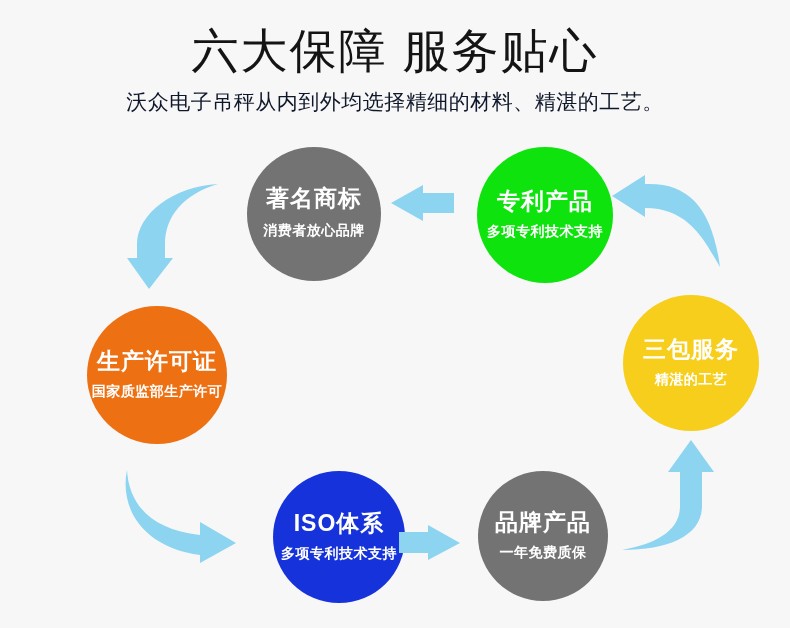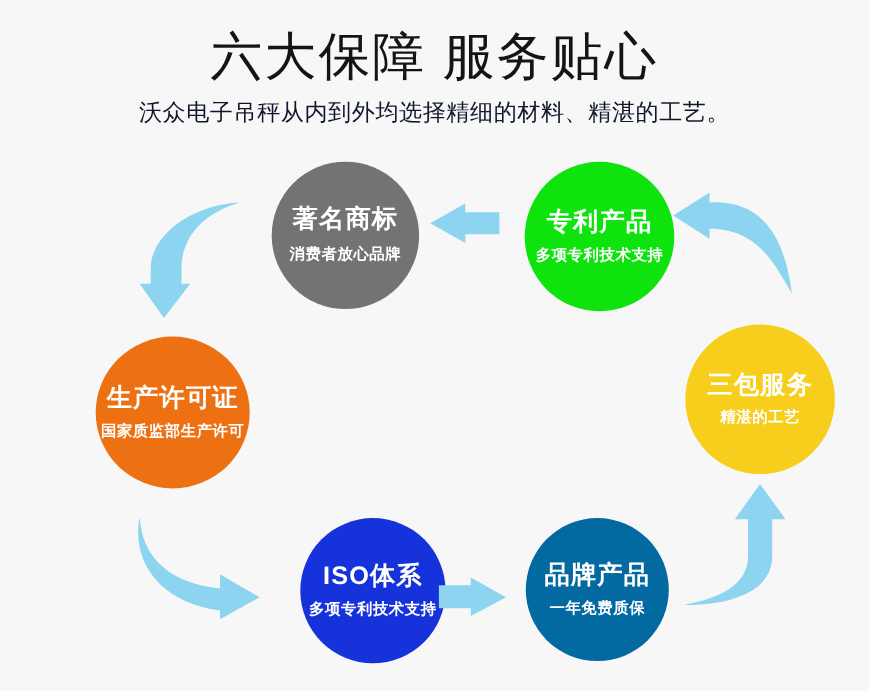--- a/index.html
+++ b/index.html
@@ -98,21 +98,21 @@
   <div class="circle c4" style="background: rgb(246, 206, 27);">
     <div class="circle-title">三包服务</div>
     <div class="circle-sub">精湛的工艺</div>
   </div>
 
   <div class="circle c5" style="background: rgb(22, 50, 218); margin-left: 28px;">
     <div class="circle-title">ISO体系</div>
     <div class="circle-sub">多项专利技术支持</div>
   </div>
 
-  <div class="circle c6" style="background: #0369a1;">
+  <div class="circle c6" style="background: #737373;">
     <div class="circle-title">品牌产品</div>
     <div class="circle-sub">一年免费质保</div>
   </div>
 
   <svg class="arrow a-patent-trademark" width="67" height="40" viewBox="0 0 67 40">
     <path d="M2 20 L34 2 L34 10 L65 10 L65 30 L34 30 L34 38 Z" fill="#8dd4f1"></path>
   </svg>
 
   <svg class="arrow a-trademark-license" width="98" height="112" viewBox="0 0 98 112">
     <path d="M96 4 C52 6 15 34 15 64 L15 78 L5 78 L27 109 L51 78 L43 78 L43 64 C43 36 62 14 96 4 Z" fill="#8dd4f1"></path>

